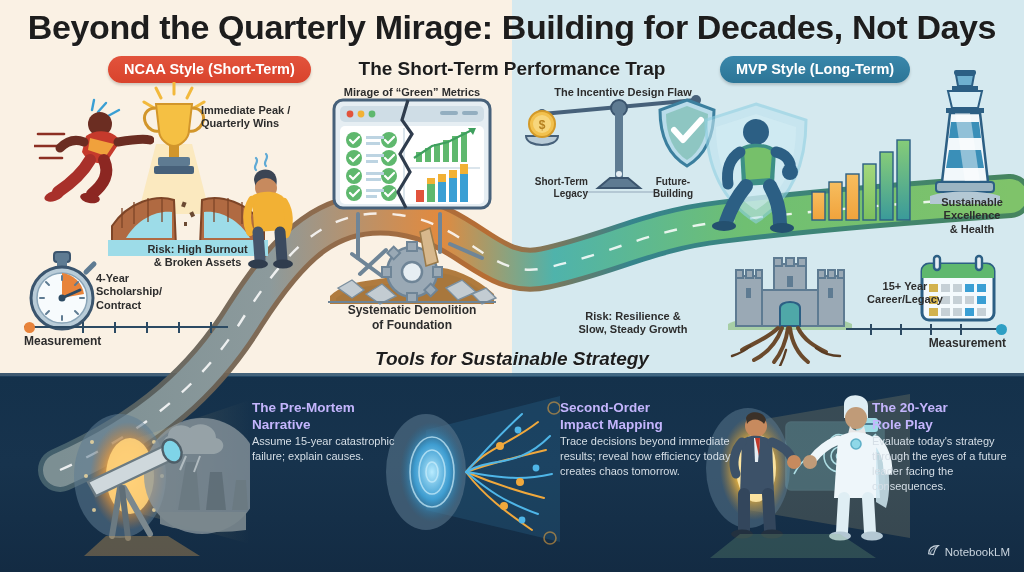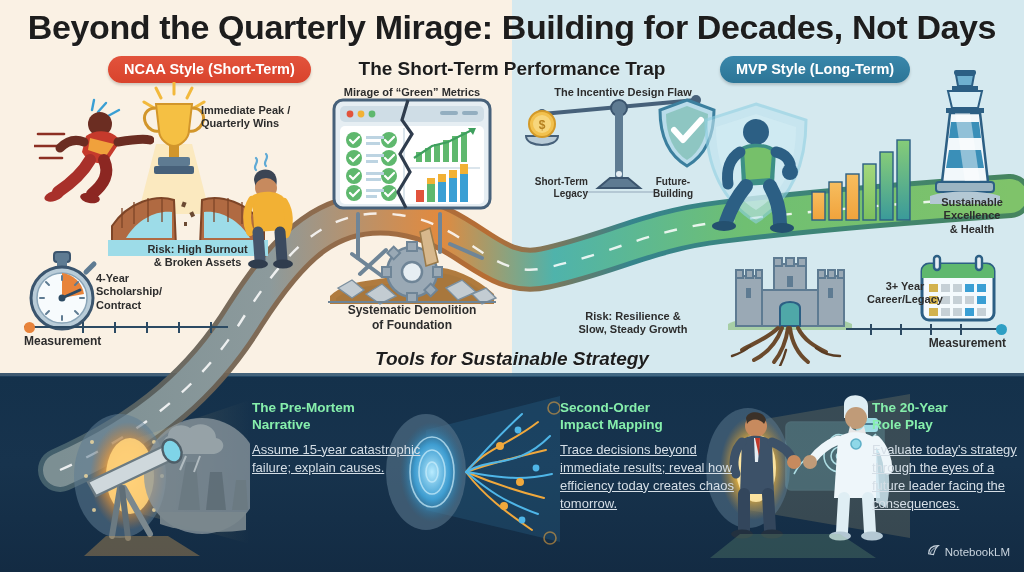--- a/index.html
+++ b/index.html
@@ -48,22 +48,22 @@
   svg.layer { position:absolute; left:0; top:0; width:1024px; height:572px; pointer-events:none; }
 
   
   .axis { position:absolute; height:2px; background:#2c4a63; }
   .tick { position:absolute; width:2px; height:11px; background:#2c4a63; top:-4px; }
   .dot  { position:absolute; width:11px; height:11px; border-radius:50%; top:-4.5px; }
   .axis-label { position:absolute; font-size:12px; font-weight:bold; color:#2d2d2d; white-space:nowrap; }
 
   
   .tool { position:absolute; top:400px; width:175px; }
-  .tool-title { font-size:13.5px; font-weight:bold; color:#86efac; line-height:1.25; margin-bottom:7px; }
-  .tool-desc  { font-size:13px; color:#d5dee6; line-height:1.38;text-decoration:underline; }
+  .tool-title { font-size:13.5px; font-weight:bold; color:#c4b5fd; line-height:1.25; }
+  .tool-desc  { font-size:11px; color:#d5dee6; line-height:1.38; }
 
   .watermark {
     position:absolute; right:14px; bottom:12px;
     font-size:11.5px; color:#c9d4de; display:flex; align-items:center; gap:5px;
   }
   .wm-glyph { font-size:12px; color:#c9d4de; }
 
   
   .ill { position:absolute; }
 </style>
@@ -523,21 +523,21 @@
       <rect x="63" y="54" width="9" height="8" fill="#c6d0d6"></rect>
     </g>
   </svg>
 
   <div class="cap center" style="left:922px;top:196px;width:100px;">
     <span>Sustainable</span><br>
     <span>Excellence</span><br>
     <span>&amp; Health</span>
   </div>
   <div class="cap center" style="left:855px;top:280px;width:100px;">
-    <span>3+ Year</span><br>
+    <span>15+ Year</span><br>
     <span>Career/Legacy</span>
   </div>
 
   <div style="position:absolute;left:846px;top:328px;width:160px;height:1px;">
     <div class="axis" style="left:0;top:0;width:160px;"></div>
     <div class="tick" style="left:24px;"></div>
     <div class="tick" style="left:54px;"></div>
     <div class="tick" style="left:84px;"></div>
     <div class="tick" style="left:114px;"></div>
     <div class="dot" style="left:150px;background:#2f9fc4;"></div>

